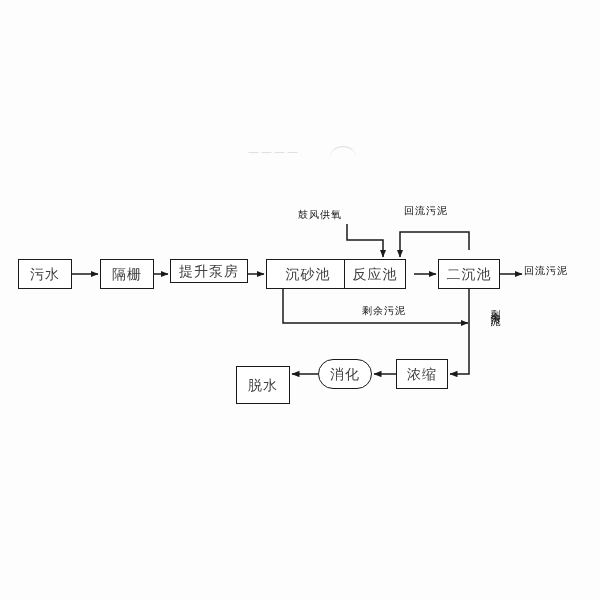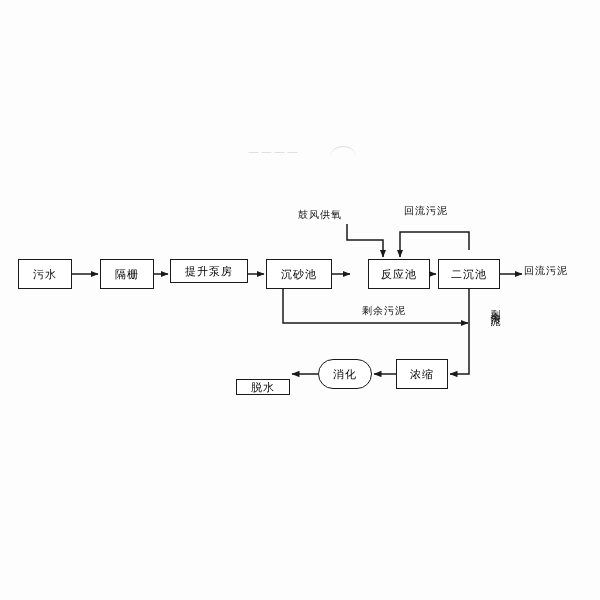--- a/index.html
+++ b/index.html
@@ -13,25 +13,25 @@
     height: 600px;
     background: #fdfdfd;
     font-family: "DejaVu Sans", "Liberation Sans", sans-serif;
     overflow: hidden;
   }
   .node {
     position: absolute;
     box-sizing: border-box;
     border: 1.5px solid #1a1a1a;
     background: #ffffff;
-    color: #000000;
+    color: #404040;
     display: flex;
     align-items: center;
     justify-content: center;
-    font-size: 11px;
+    font-size: 14px;
     letter-spacing: 1px;
     line-height: 1;
     white-space: nowrap;
   }
   .label {
     position: absolute;
     color: #111111;
     font-size: 10px;
     letter-spacing: 1px;
     white-space: nowrap;
@@ -102,36 +102,36 @@
 
   <div class="node" style="left:18px; top:259px; width:54px; height:30px;">
     <span>污水</span>
   </div>
   <div class="node" style="left:100px; top:259px; width:54px; height:30px;">
     <span>隔栅</span>
   </div>
   <div class="node" style="left:170px; top:259px; width:78px; height:24px;">
     <span>提升泵房</span>
   </div>
-  <div class="node" style="left:266px; top:259px; width:66px; height:30px;">
+  <div class="node" style="left:266px; top:259px; width:84px; height:30px;">
     <span>沉砂池</span>
   </div>
-  <div class="node" style="left:368px; top:259px; width:62px; height:30px;">
+  <div class="node" style="left:344px; top:259px; width:62px; height:30px;">
     <span>反应池</span>
   </div>
   <div class="node" style="left:396px; top:359px; width:52px; height:30px;">
     <span>浓缩</span>
   </div>
   <div class="node" style="left:438px; top:259px; width:62px; height:30px;">
     <span>二沉池</span>
   </div>
   <div class="node" style="left:318px; top:359px; width:54px; height:30px;border-radius:15px;">
     <span>消化</span>
   </div>
-  <div class="node" style="left:236px; top:379px; width:54px; height:16px;">
+  <div class="node" style="left:236px; top:366px; width:54px; height:38px;">
     <span>脱水</span>
   </div>
 
   <div class="label" style="left:298px; top:210px;">鼓风供氧</div>
   <div class="label" style="left:404px; top:206px;">回流污泥</div>
   <div class="label" style="left:524px; top:266px;">回流污泥</div>
   <div class="label" style="left:362px; top:306px;">剩余污泥</div>
   <div class="label vertical" style="left:490px; top:302px;">剩余污泥</div>
 
 </div>

